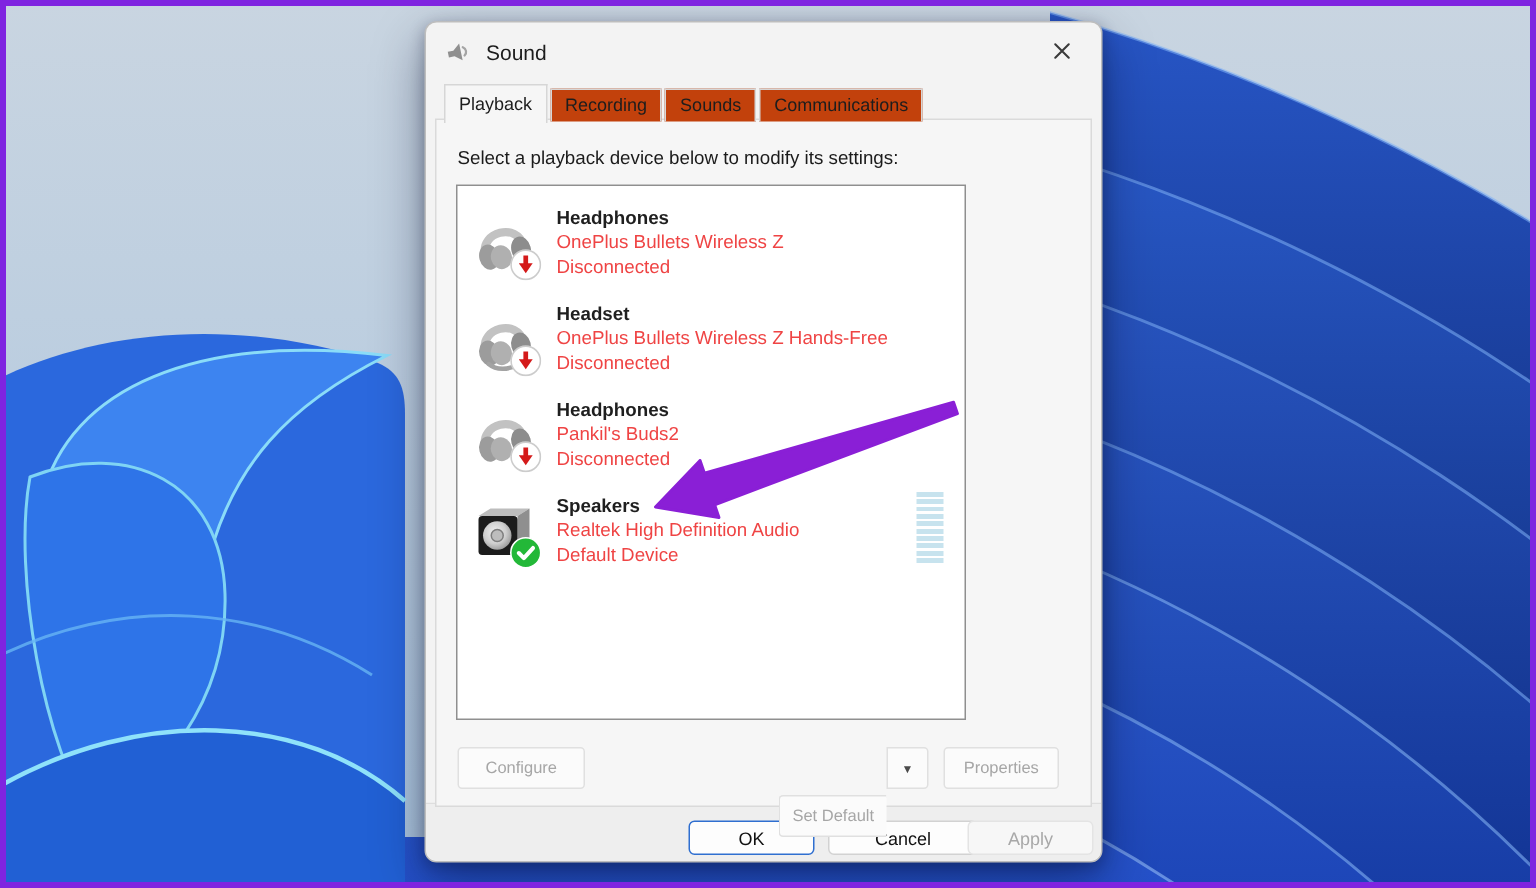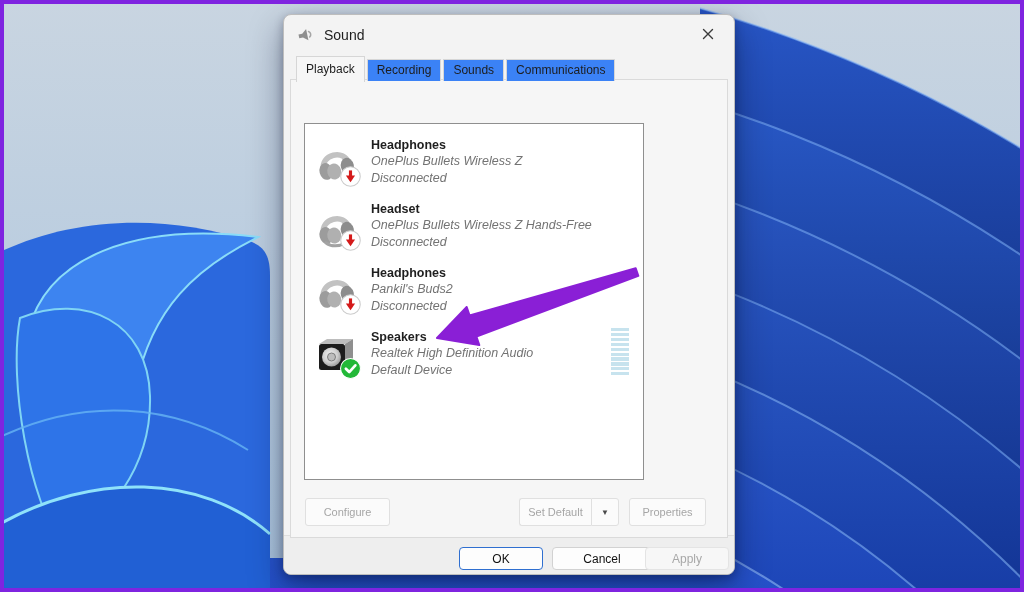--- a/index.html
+++ b/index.html
@@ -15,43 +15,43 @@
           box-sizing:border-box;}
   .titlebar{position:absolute;left:0;top:0;right:0;height:40px;display:flex;align-items:center;
             padding:0 12px;box-sizing:border-box;}
   .title-icon{width:19px;height:19px;margin-right:9px;flex:0 0 auto;}
   .title-text{font-size:14px;color:#1d1d1d;}
   .close-btn{position:absolute;right:10px;top:4px;width:32px;height:30px;display:flex;
              align-items:center;justify-content:center;border-radius:5px;cursor:default;}
   
   .tabs{position:absolute;top:41px;left:12px;display:flex;z-index:3;}
   .tab{height:21px;margin-top:3px;line-height:21px;padding:0 9px;font-size:12px;color:#1d1d1d;
-       background:#3b82f6;border:1px solid #d6d6d6;border-bottom:none;margin-right:2px;}
+       background:#c2410c;border:1px solid #d6d6d6;border-bottom:none;margin-right:2px;}
   .tab.selected{height:25px;margin-top:0;line-height:24px;background:#f6f6f6;text-align:center;}
   .page{position:absolute;left:6px;top:64px;width:438px;height:459px;background:#f6f6f6;
         border:1px solid #dadada;box-sizing:border-box;z-index:2;}
   .instruction{position:absolute;left:14px;top:18px;font-size:12.5px;color:#1b1b1b;}
   
   .device-list{position:absolute;left:13px;top:43px;width:340px;height:357px;background:#fff;
                border:1px solid #8f8f8f;box-sizing:border-box;padding-top:6px;}
   .device-row{height:64px;display:flex;align-items:center;padding-left:8px;}
   .dev-icon{position:relative;width:44px;height:44px;flex:0 0 auto;}
   .dev-badge{position:absolute;right:-4px;bottom:-3px;width:21px;height:21px;}
   .dev-text{margin-left:14px;display:flex;flex-direction:column;}
   .dev-name{font-size:12.5px;font-weight:700;color:#1f1f1f;line-height:16px;}
-  .dev-sub{font-size:12.5px;color:#737373;line-height:17px;font-style:italic;}
+  .dev-sub{font-size:12.5px;color:#ef4444;line-height:17px;}
   .meter{position:absolute;right:14px;top:204px;width:18px;height:48px;
          background:repeating-linear-gradient(180deg,#c7e3ee 0 3.2px,#ffffff 3.2px 4.9px);}
   
   .action-row{position:absolute;left:0;right:0;top:418px;height:28px;}
   .btn{position:absolute;height:28px;box-sizing:border-box;background:#fbfbfb;
        border:1px solid #e0e0e0;border-radius:3px;font-size:11px;color:#a6a6a6;
        display:flex;align-items:center;justify-content:center;}
   .btn-configure{left:14px;width:85px;}
-  .btn-setdefault{left:228px;width:72px;border-right:none;border-radius:3px 0 0 3px;}
+  .btn-setdefault{left:228px;width:72px;border-right:none;border-radius:3px 0 0 3px;margin-top:32px;}
   .btn-setdefault-arrow{left:300px;width:28px;border-radius:0 3px 3px 0;color:#4a4a4a;font-size:8px;}
   .btn-properties{left:338px;width:77px;}
   
   .footer{position:absolute;left:0;right:0;bottom:0;height:38px;background:#eeeeee;
           border-top:1px solid #dedede;border-radius:0 0 8px 8px;}
   .fbtn{position:absolute;top:11px;height:23px;box-sizing:border-box;border-radius:4px;
         font-size:12px;display:flex;align-items:center;justify-content:center;background:#fdfdfd;}
   .fbtn-ok{left:175px;width:84px;border:1px solid #2f6fd0;color:#111;}
   .fbtn-cancel{left:268px;width:100px;border:1px solid #d2d2d2;color:#111;text-align:right;}
   .fbtn-apply{left:361px;width:84px;border:1px solid #e4e4e4;color:#a8a8a8;background:#f7f7f7;}
@@ -138,20 +138,21 @@
     </div>
 
     <div class="tabs">
       <div class="tab selected"><span>Playback</span></div>
       <div class="tab"><span>Recording</span></div>
       <div class="tab"><span>Sounds</span></div>
       <div class="tab"><span>Communications</span></div>
     </div>
 
     <div class="page">
+      <div class="instruction">Select a playback device below to modify its settings:</div>
 
       <div class="device-list">
 
         <div class="device-row">
           <div class="dev-icon">
             <svg width="44" height="44" viewBox="0 0 44 44">
               <g transform="rotate(-14 22 22)">
                 <path d="M9 27 C9 11, 35 11, 35 27" stroke="#c2c2c2" stroke-width="5.5" fill="none" stroke-linecap="round"></path>
                 <ellipse cx="11" cy="29" rx="6.5" ry="8.5" fill="#9c9c9c"></ellipse>
                 <ellipse cx="33" cy="29" rx="6.5" ry="8.5" fill="#8d8d8d"></ellipse>

